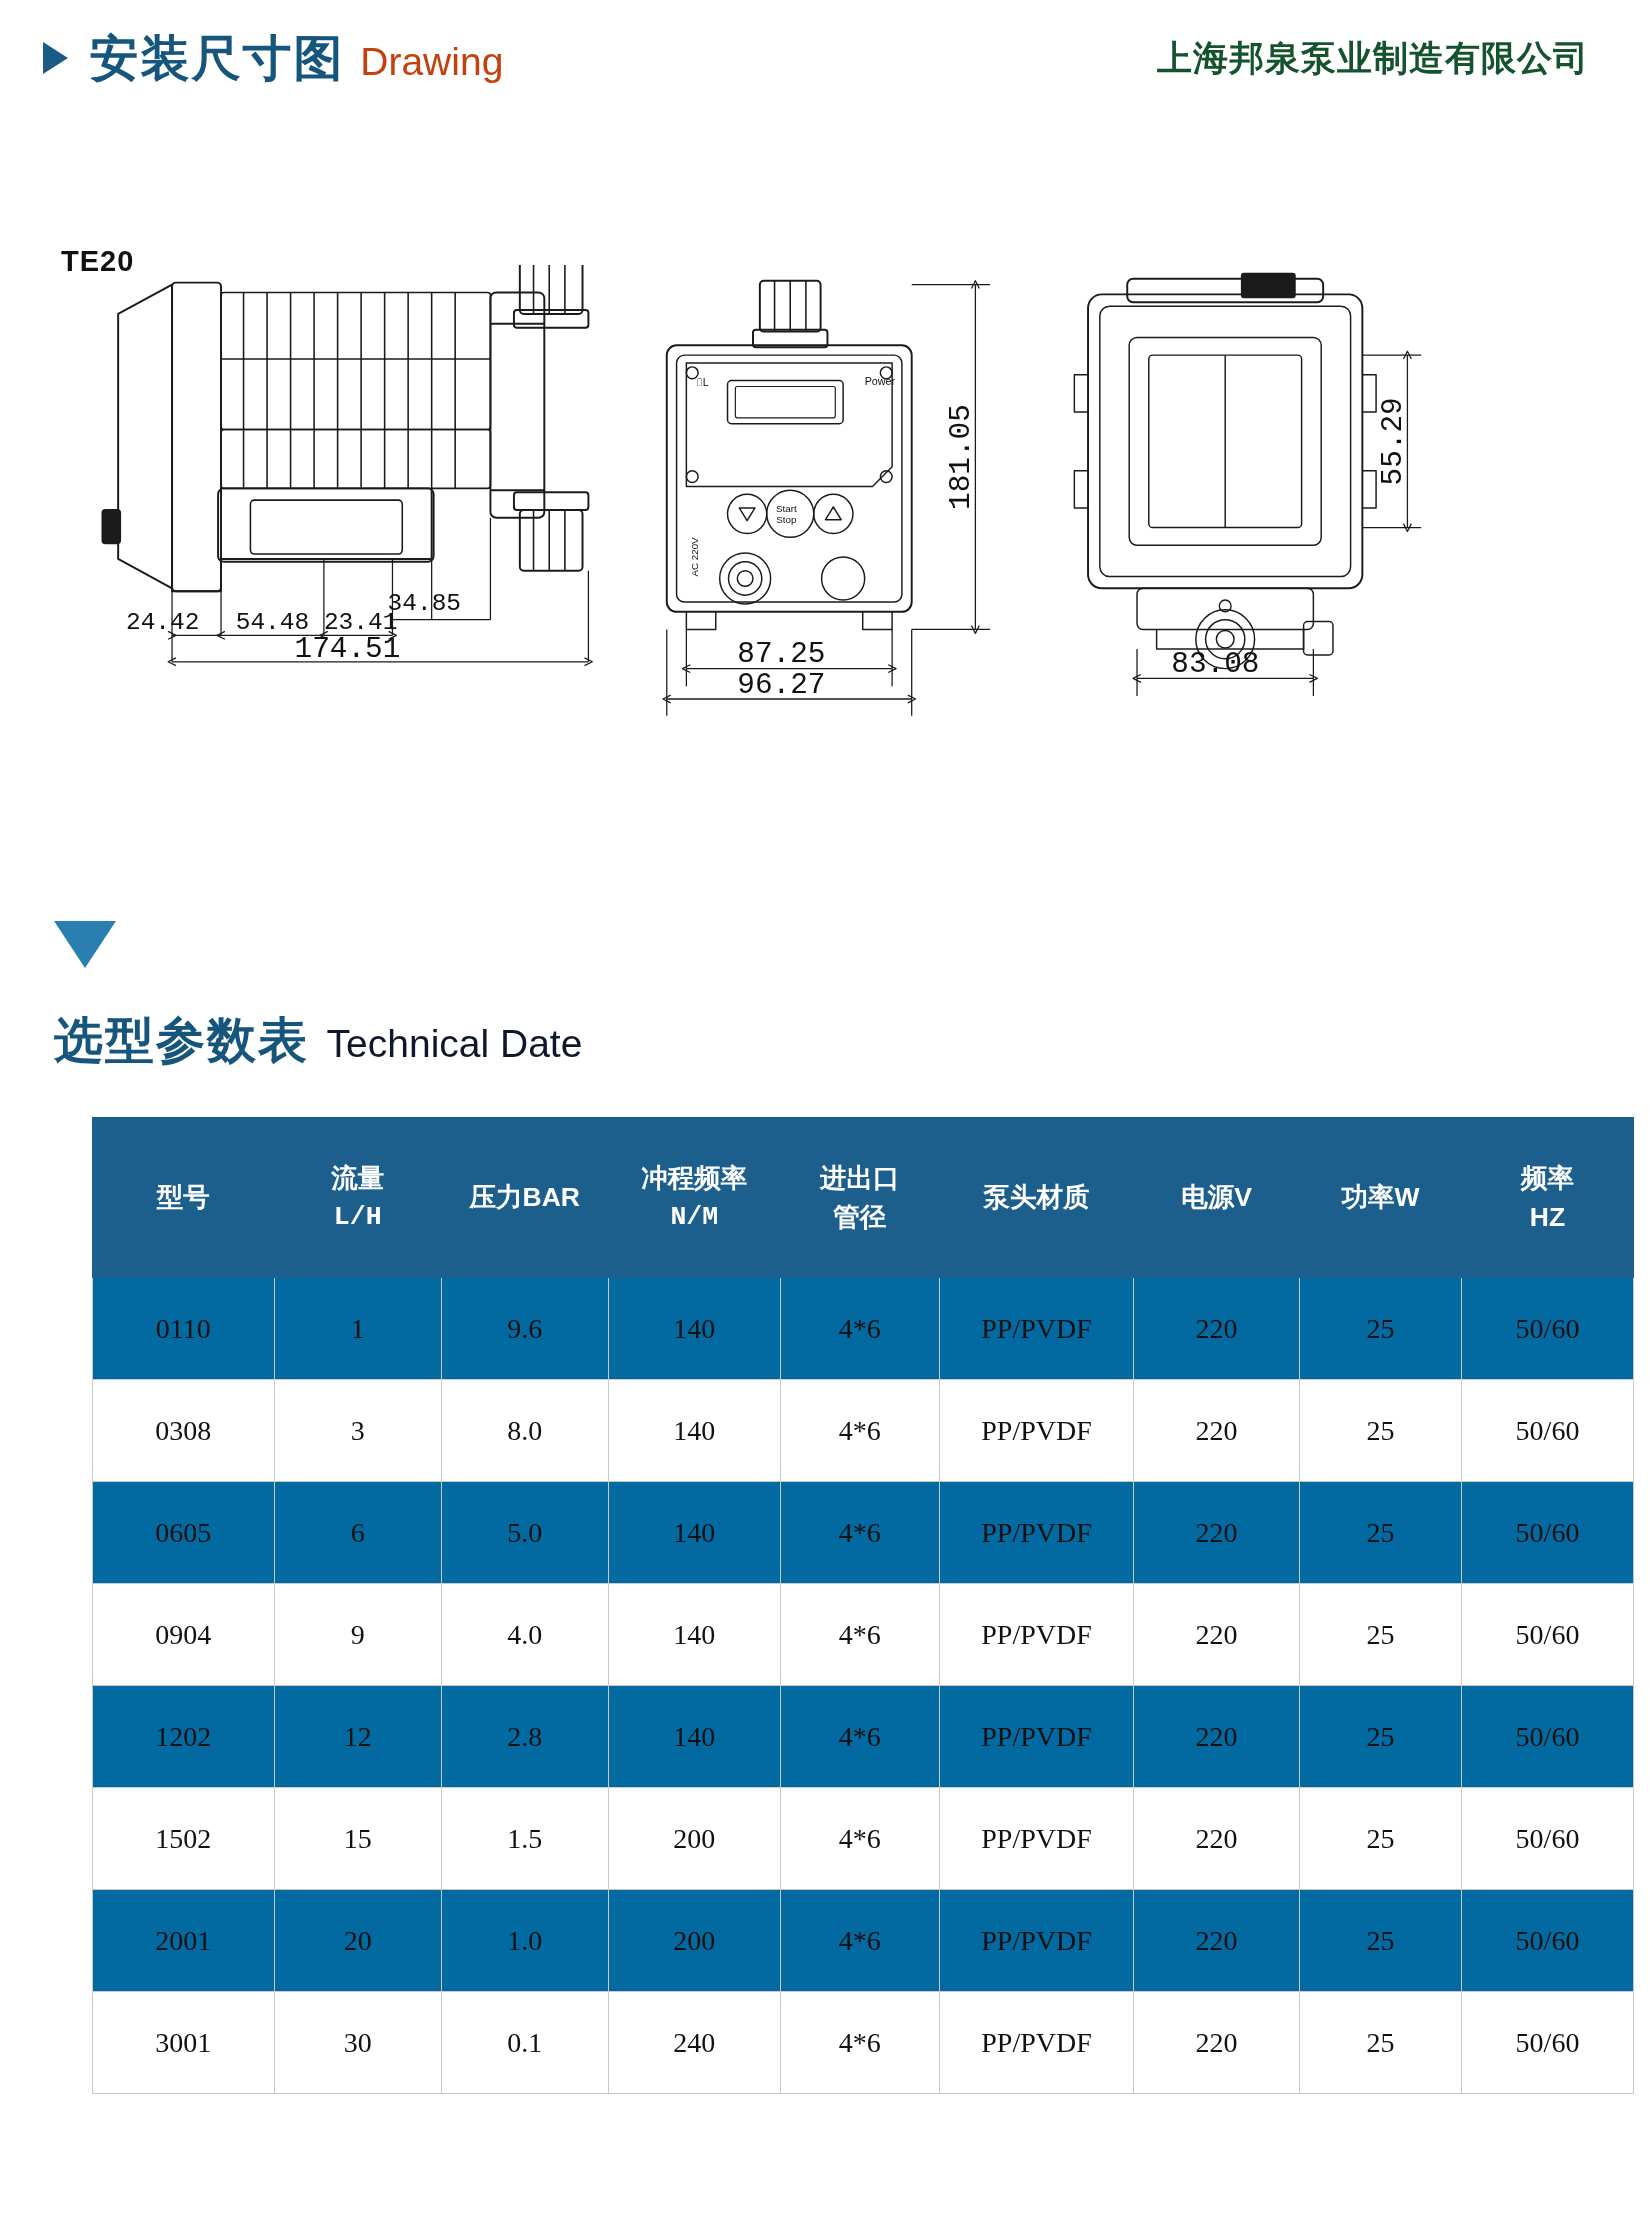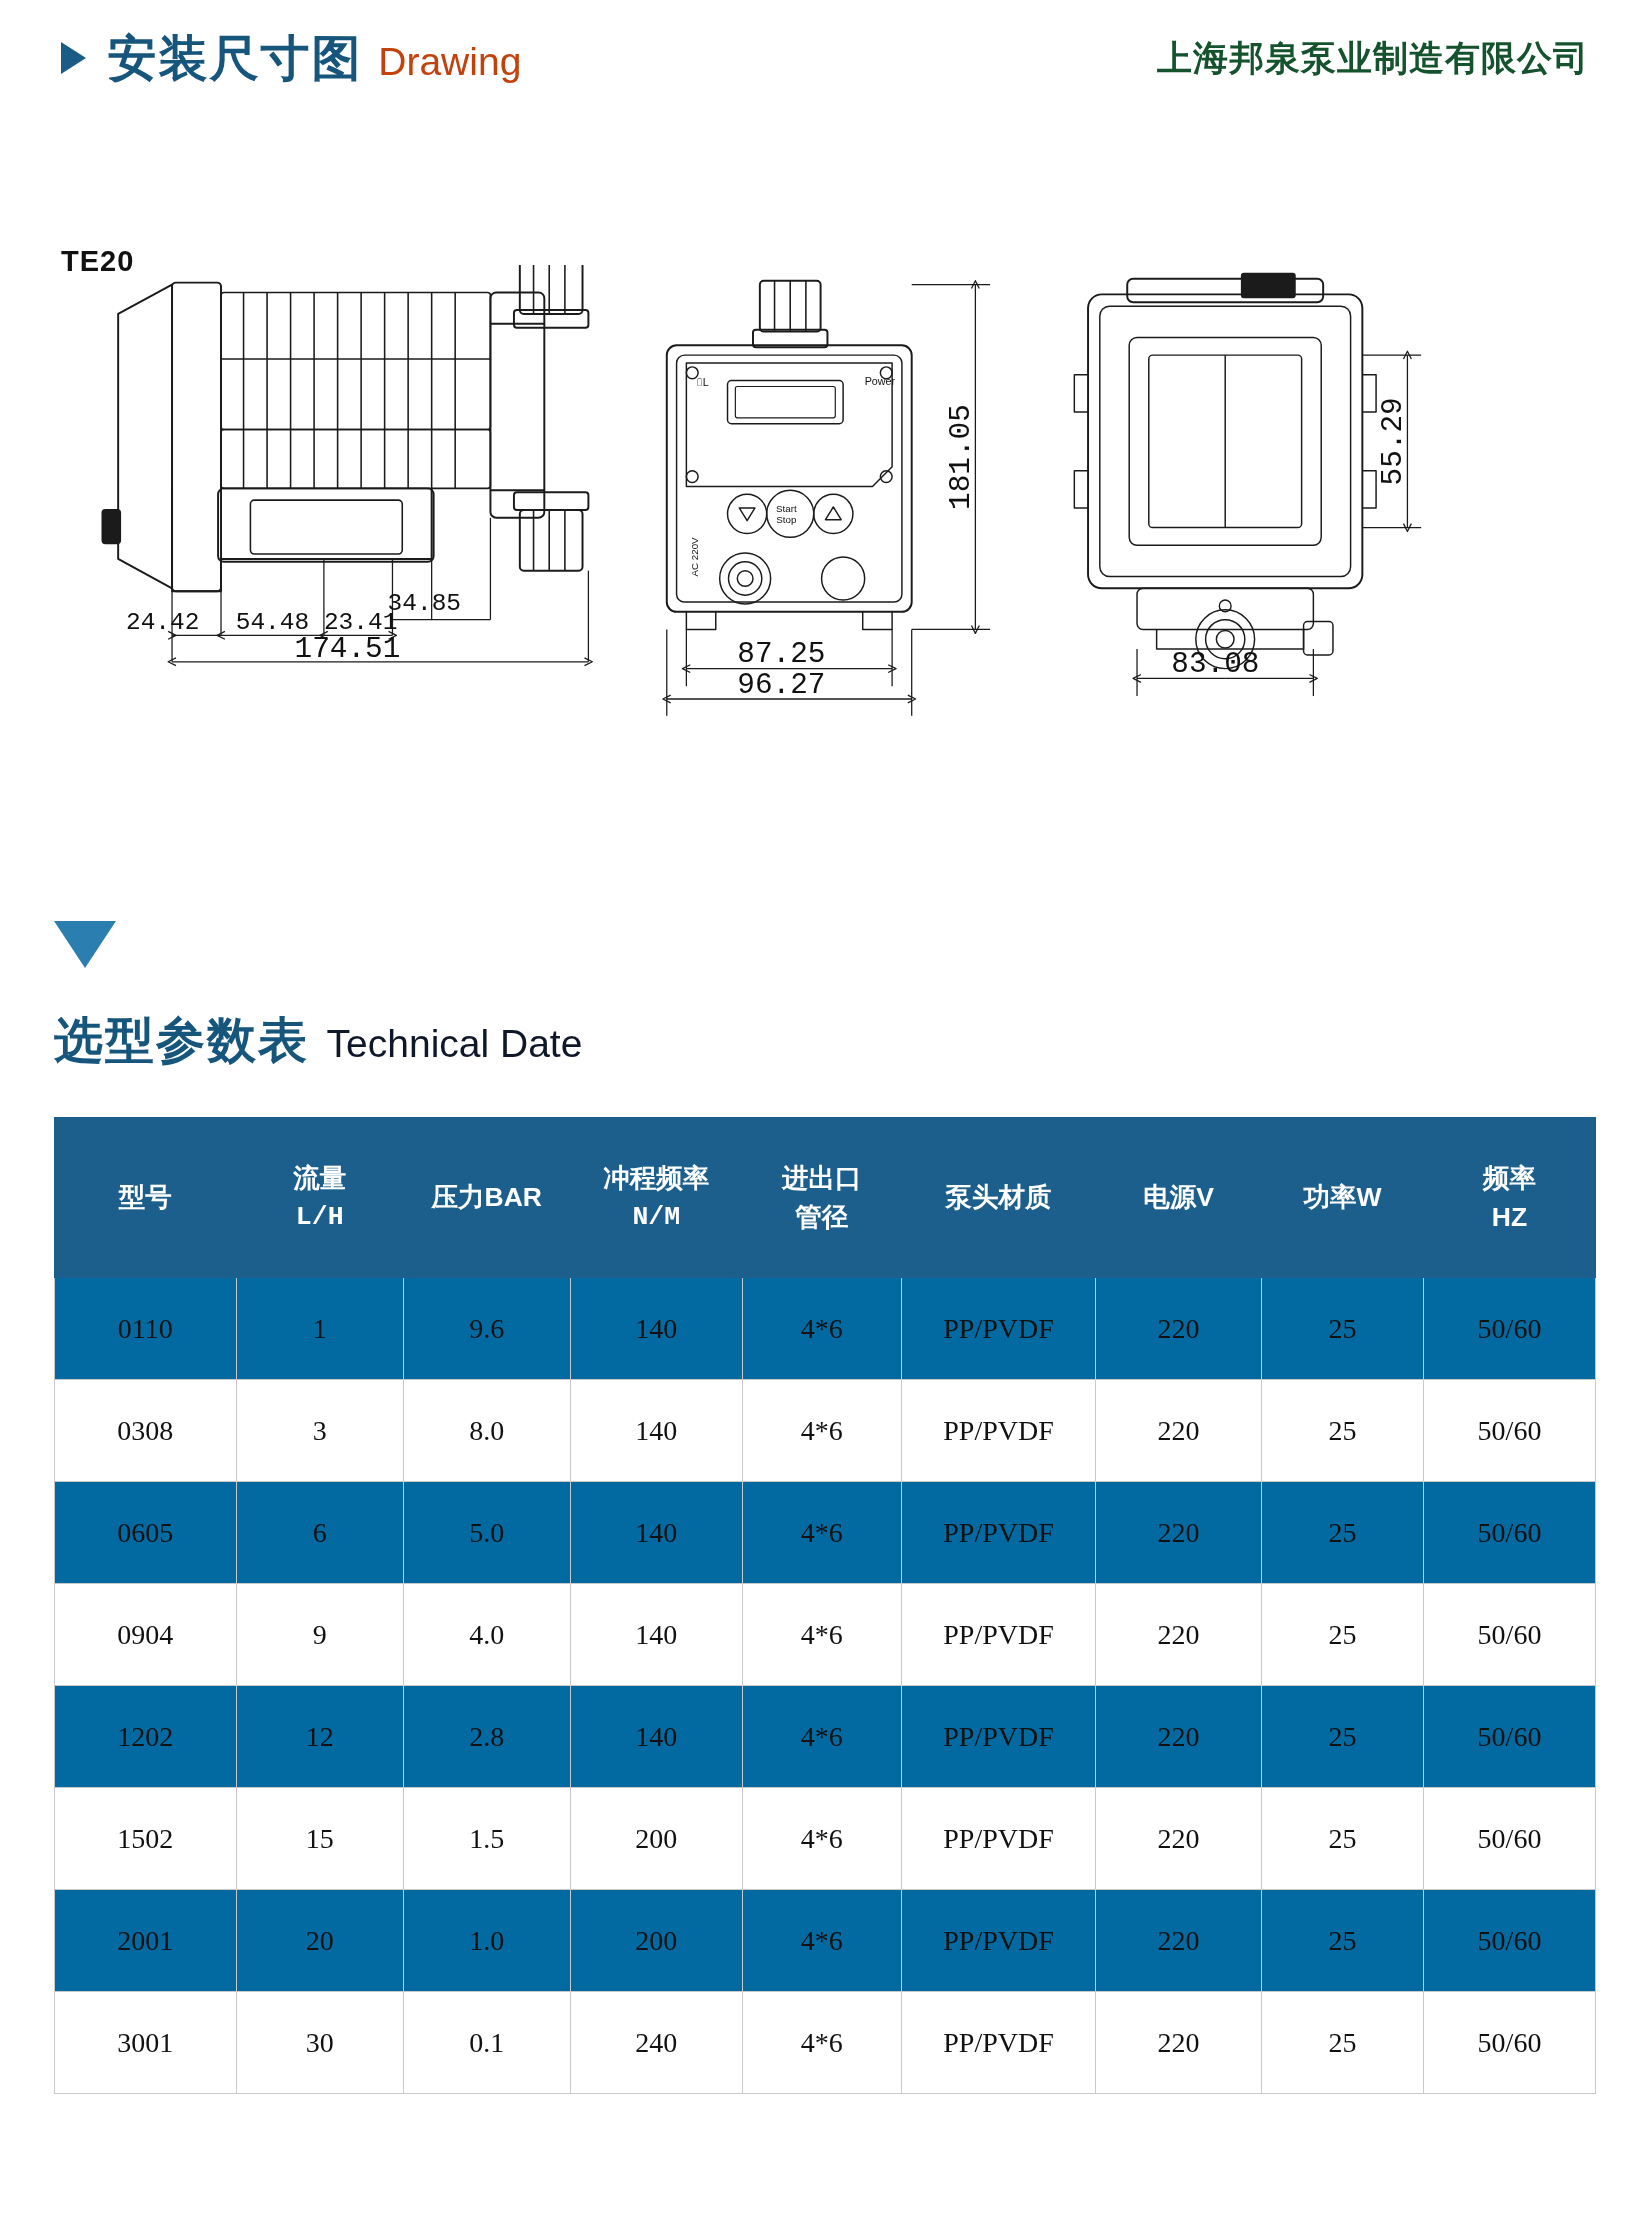--- a/index.html
+++ b/index.html
@@ -22,21 +22,21 @@
     height: 116px;
     padding: 0 39px;
     box-sizing: border-box;
     display: flex;
     align-items: center;
   }
   .header-left {
     display: flex;
     align-items: baseline;
     gap: 15.7px;
-    margin-left: 22px;
+    margin-left: 4px;
   }
   .tri-right {
     width: 0; height: 0;
     border-left: 25.5px solid #1a5c86;
     border-top: 16.7px solid transparent;
     border-bottom: 16.7px solid transparent;
     align-self: center;
     margin-right: 5.9px;
   }
   .title-cn {
@@ -121,20 +121,21 @@
     position: absolute;
     left: 54px;
     top: 1117px;
     width: 1542px;
   }
   table.spec {
     border-collapse: collapse;
     width: 100%;
     table-layout: fixed;
     font-family: "Liberation Serif", serif;
+    margin-left: 38px;
   }
   table.spec thead th {
     background: #1c5f8c;
     color: #fff;
     font-family: "Liberation Sans", sans-serif;
     font-weight: bold;
     font-size: 26.5px;
     height: 157px;
     border: 1px solid #1c5f8c;
     line-height: 1.45;

